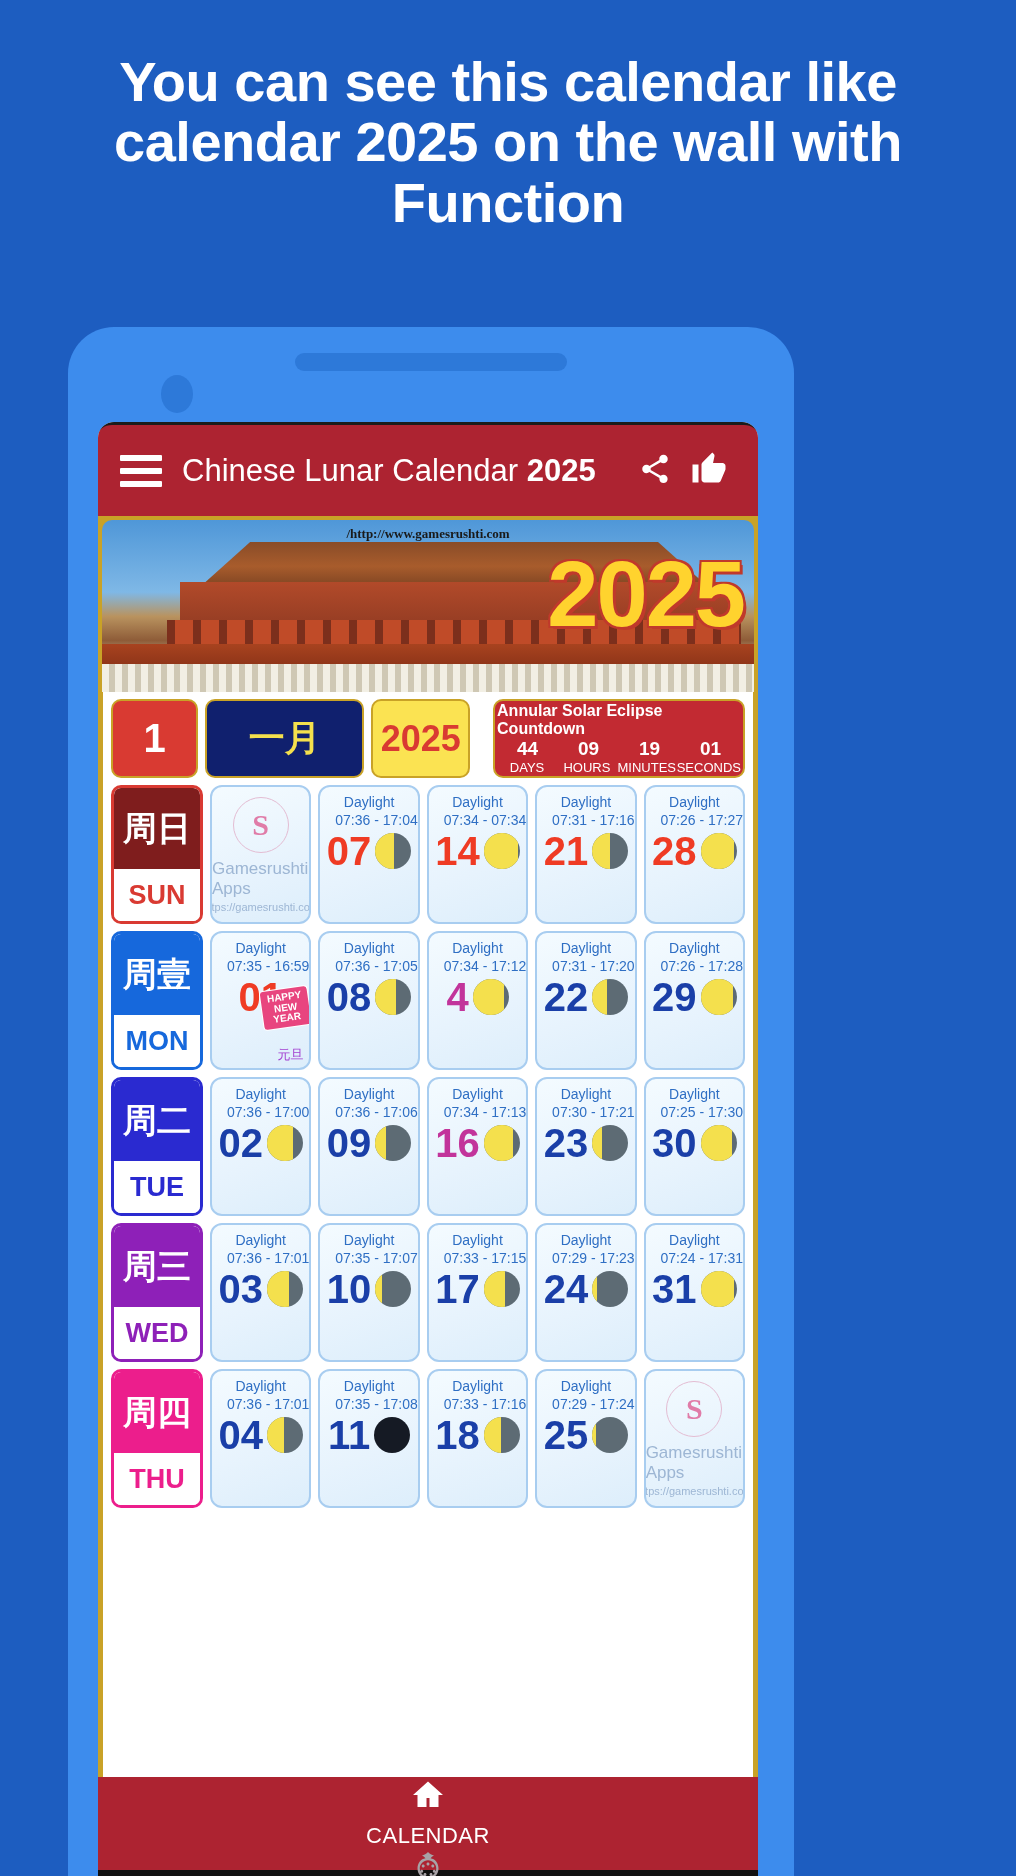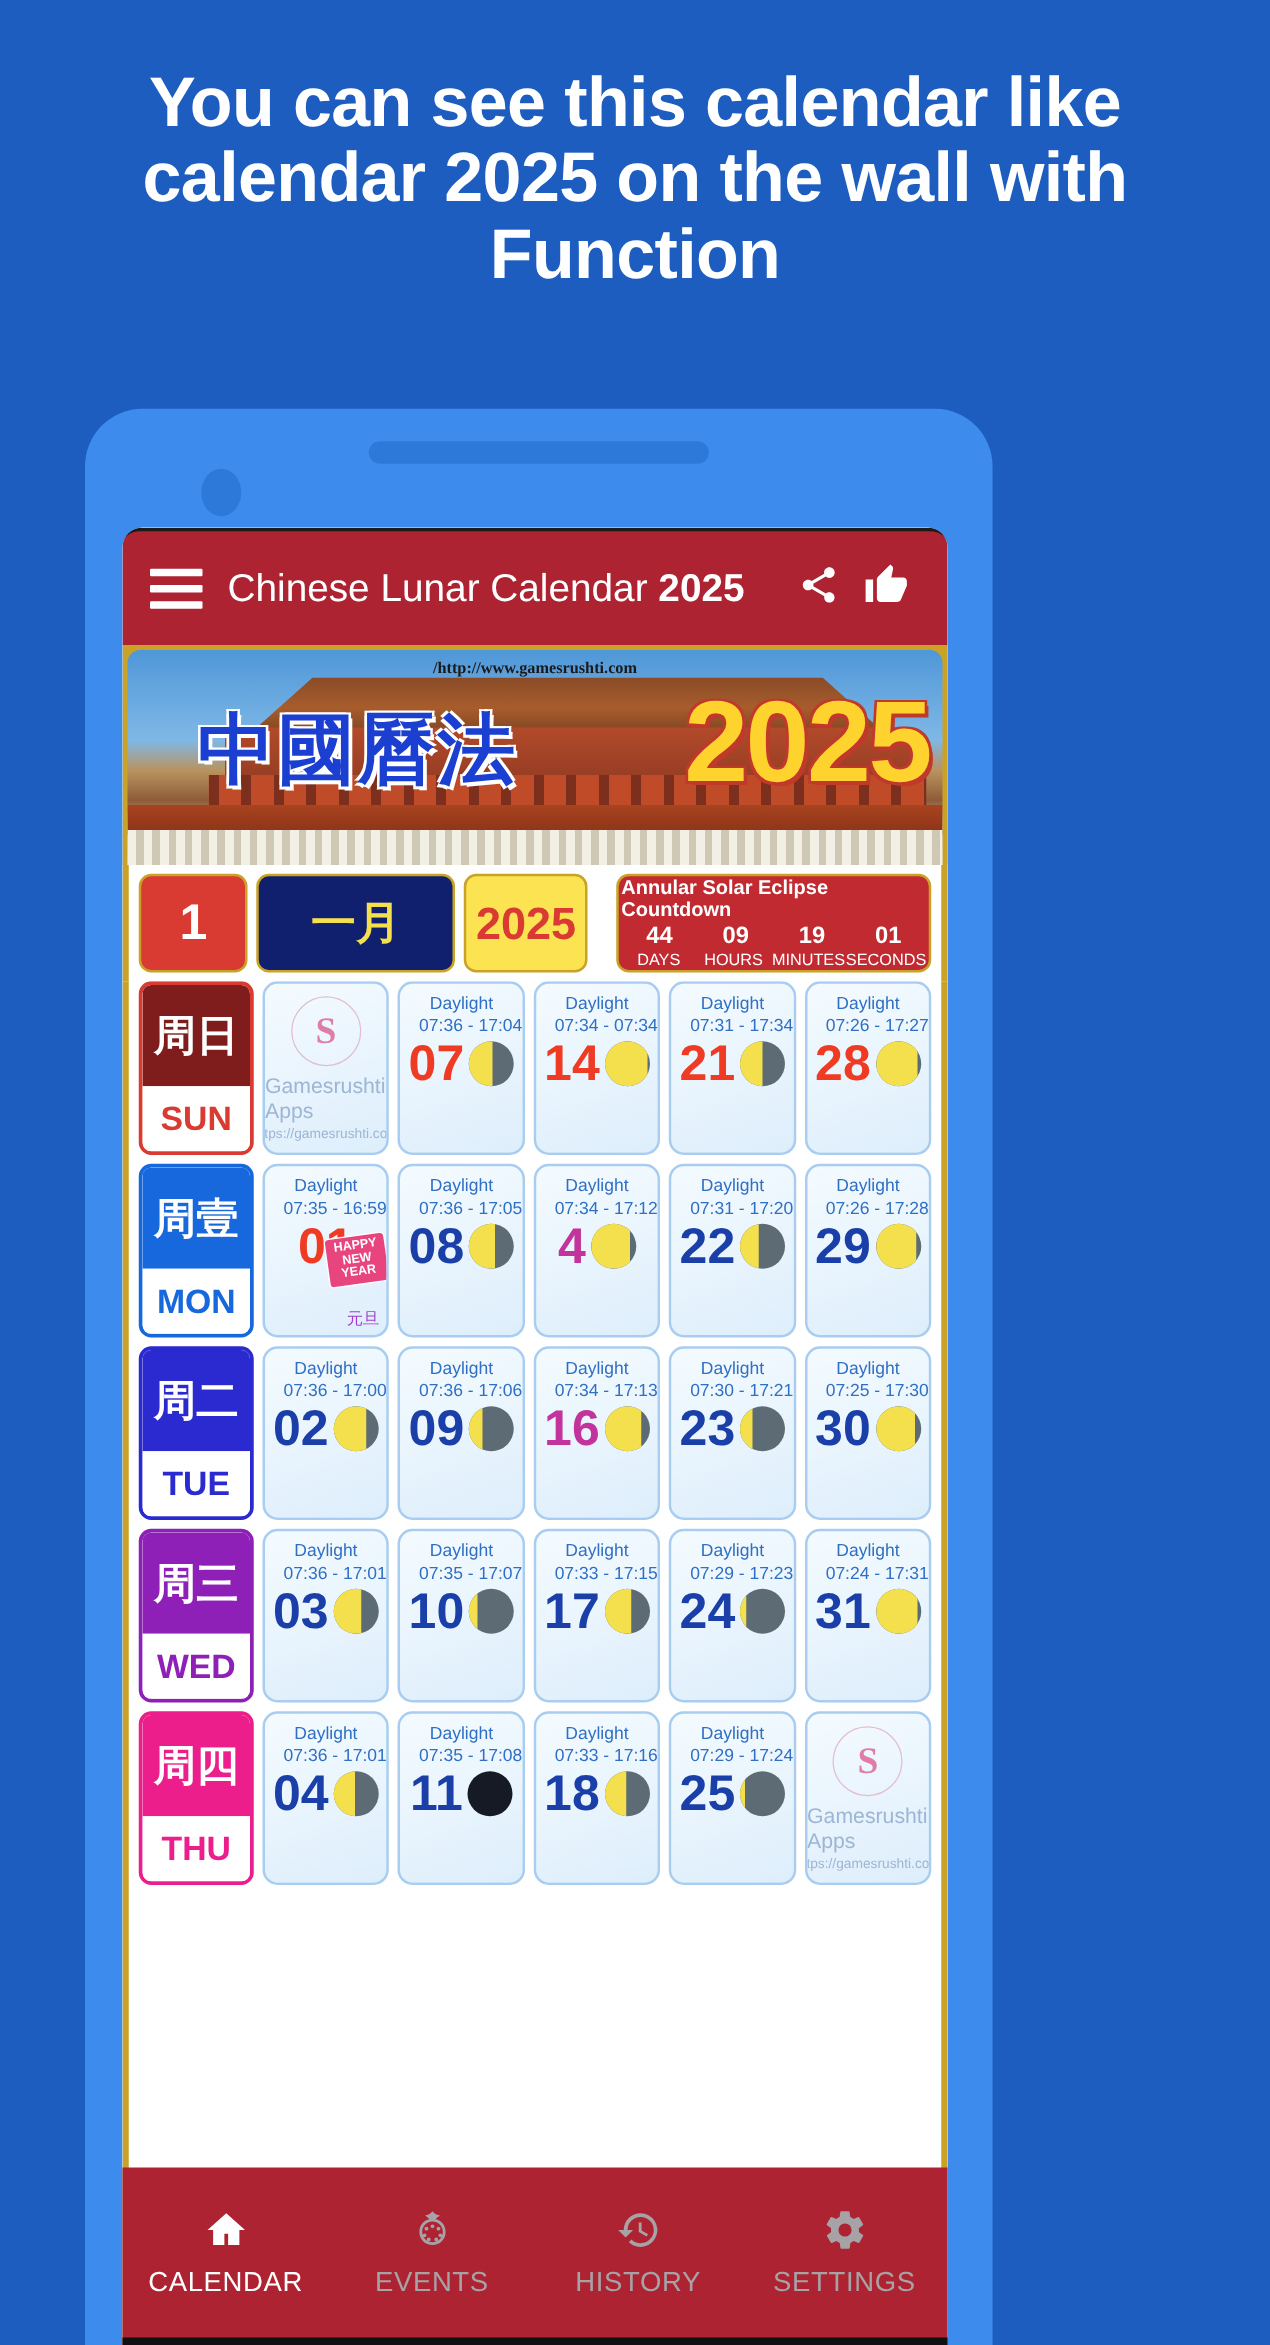--- a/index.html
+++ b/index.html
@@ -276,24 +276,25 @@
     display: flex; align-items: center; justify-content: center;
     color: #e07ca8; font-size: 30px; font-weight: bold;
     font-family: "Liberation Serif", serif;
   }
   .wm .nm { font-size: 17px; color: #9db6d4; margin-top: 6px; }
   .wm .lk { font-size: 11px; color: #9db6d4; margin-top: 2px; }
 
   
   .bottomnav {
     position: absolute; left: 30px; bottom: 0;
-    width: 660px; height: 142px;
+    width: 660px; height: 99px;
     background: #ad2331;
     display: flex;
     border-bottom: 6px solid #111;
+    flex-direction: column;
   }
   .navitem {
     flex: 1 1 0;
     display: flex; flex-direction: column;
     align-items: center; justify-content: center;
     gap: 6px; cursor: pointer;
     color: #a7a2a6;
   }
   .navitem.active { color: #ffffff; }
   .navitem svg { fill: currentColor; }
@@ -333,21 +334,20 @@
     </div>
 
     <div class="banner-wrap">
       <div class="banner">
         <div class="roof"></div>
         <div class="roof2"></div>
         <div class="pillars"></div>
         <div class="wall"></div>
         <div class="balustrade"></div>
         <div class="banner-url">/http://www.gamesrushti.com</div>
-        <div class="banner-cn">中國曆法</div>
         <div class="banner-year">2025</div>
       </div>
     </div>
 
     <div class="ctrl-row">
       <div class="ctrl ctrl-month-num">1</div>
       <div class="ctrl ctrl-month-cn">一月</div>
       <div class="ctrl ctrl-year">2025</div>
       <div class="ctrl ctrl-countdown">
         <div class="cd-title">Annular Solar Eclipse Countdown</div>
@@ -397,21 +397,21 @@
             <div class="row2">
               <div class="num red">14</div>
               <div class="moon">
                 <div class="lit" style="width: 96%;"></div>
               </div>
             </div>
           </div>
           <div class="cell">
             <div class="dl">
               <div>Daylight</div>
-              <div class="t">07:31 - 17:34</div>
+              <div class="t">07:31 - 17:16</div>
             </div>
             <div class="row2">
               <div class="num red">21</div>
               <div class="moon">
                 <div class="lit" style="width: 50%;"></div>
               </div>
             </div>
           </div>
           <div class="cell">
             <div class="dl">

